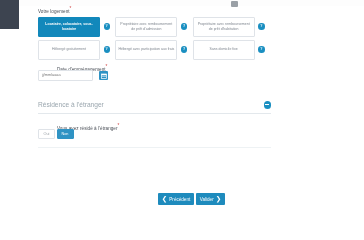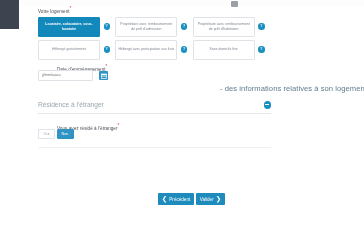--- a/index.html
+++ b/index.html
@@ -184,21 +184,20 @@
       <div class="cal-btn">
         <svg viewBox="0 0 12 12" aria-hidden="true">
           <rect x="1" y="2" width="10" height="9" fill="none" stroke="#fff" stroke-width="1.4"></rect>
           <rect x="1" y="2" width="10" height="2.6" fill="#fff"></rect>
           <rect x="3" y="6" width="2" height="2" fill="#fff"></rect>
           <rect x="7" y="6" width="2" height="2" fill="#fff"></rect>
         </svg>
       </div>
     </div>
 
-    <div class="callout">- des informations relatives à son logemen</div>
 
     <div class="accordion">
       <span class="accordion-title">Résidence à l'étranger</span>
       <span class="accordion-toggle"></span>
     </div>
 
     <div class="field-label yn-label">
       <span>Vous avez résidé à l'étranger</span><span class="req">*</span>
     </div>
 

